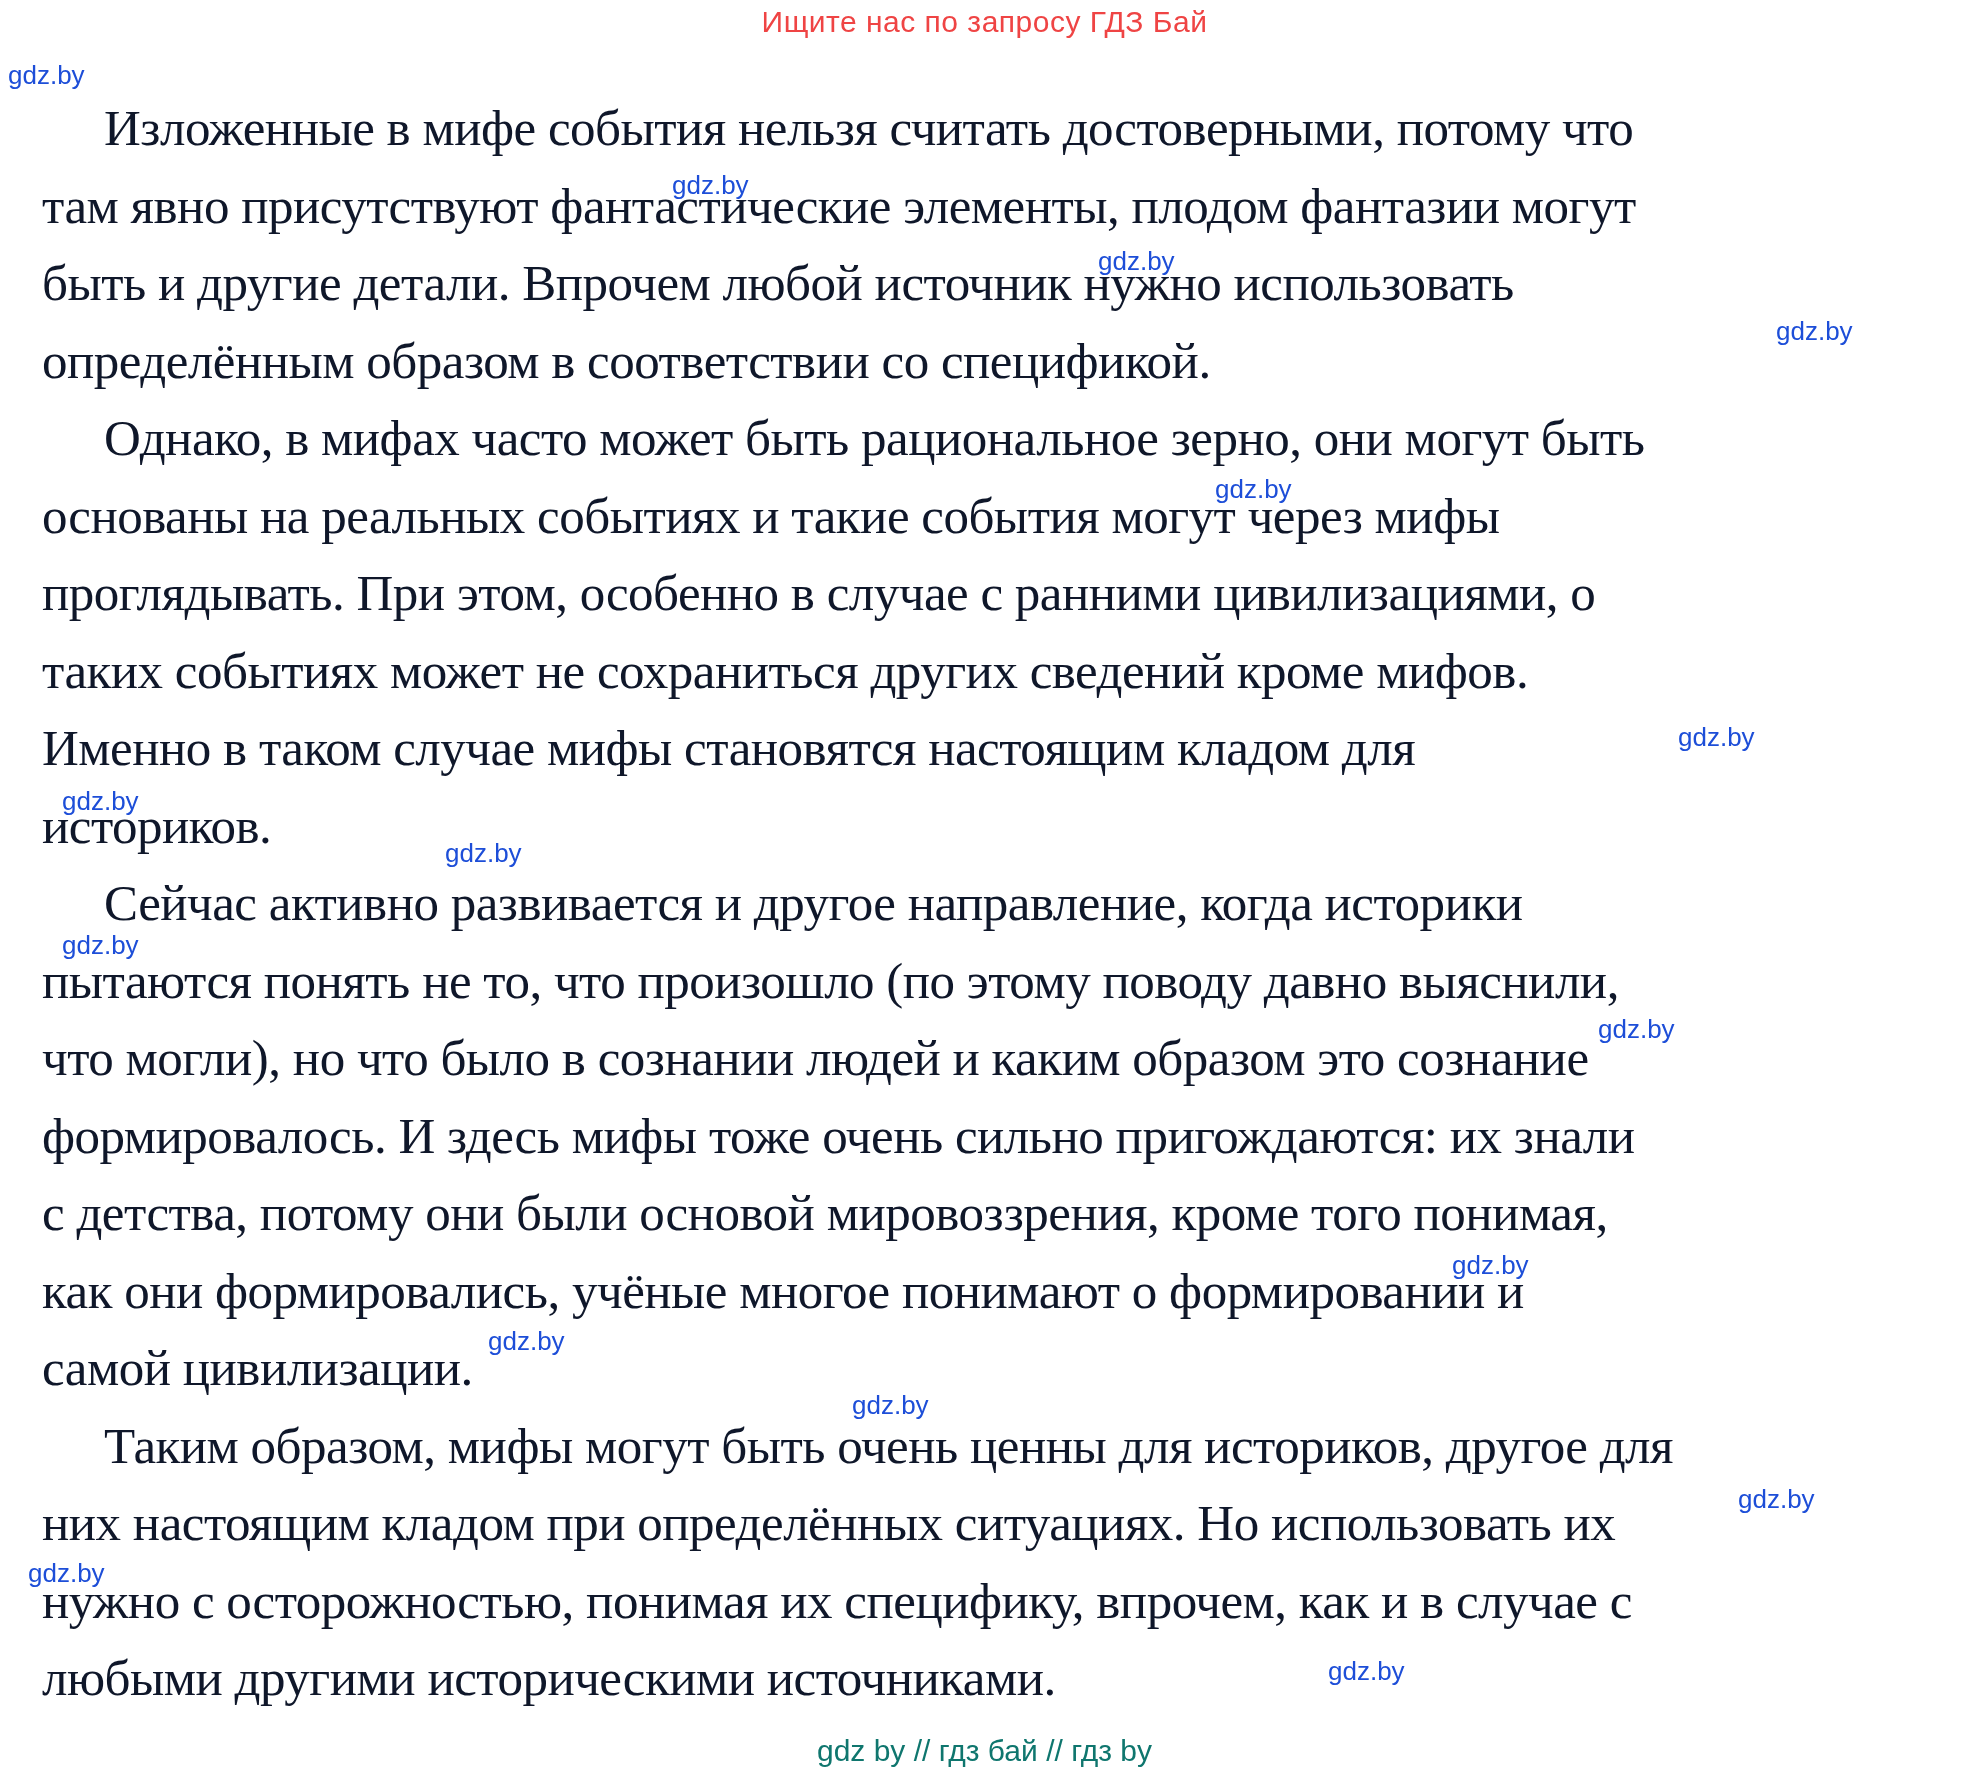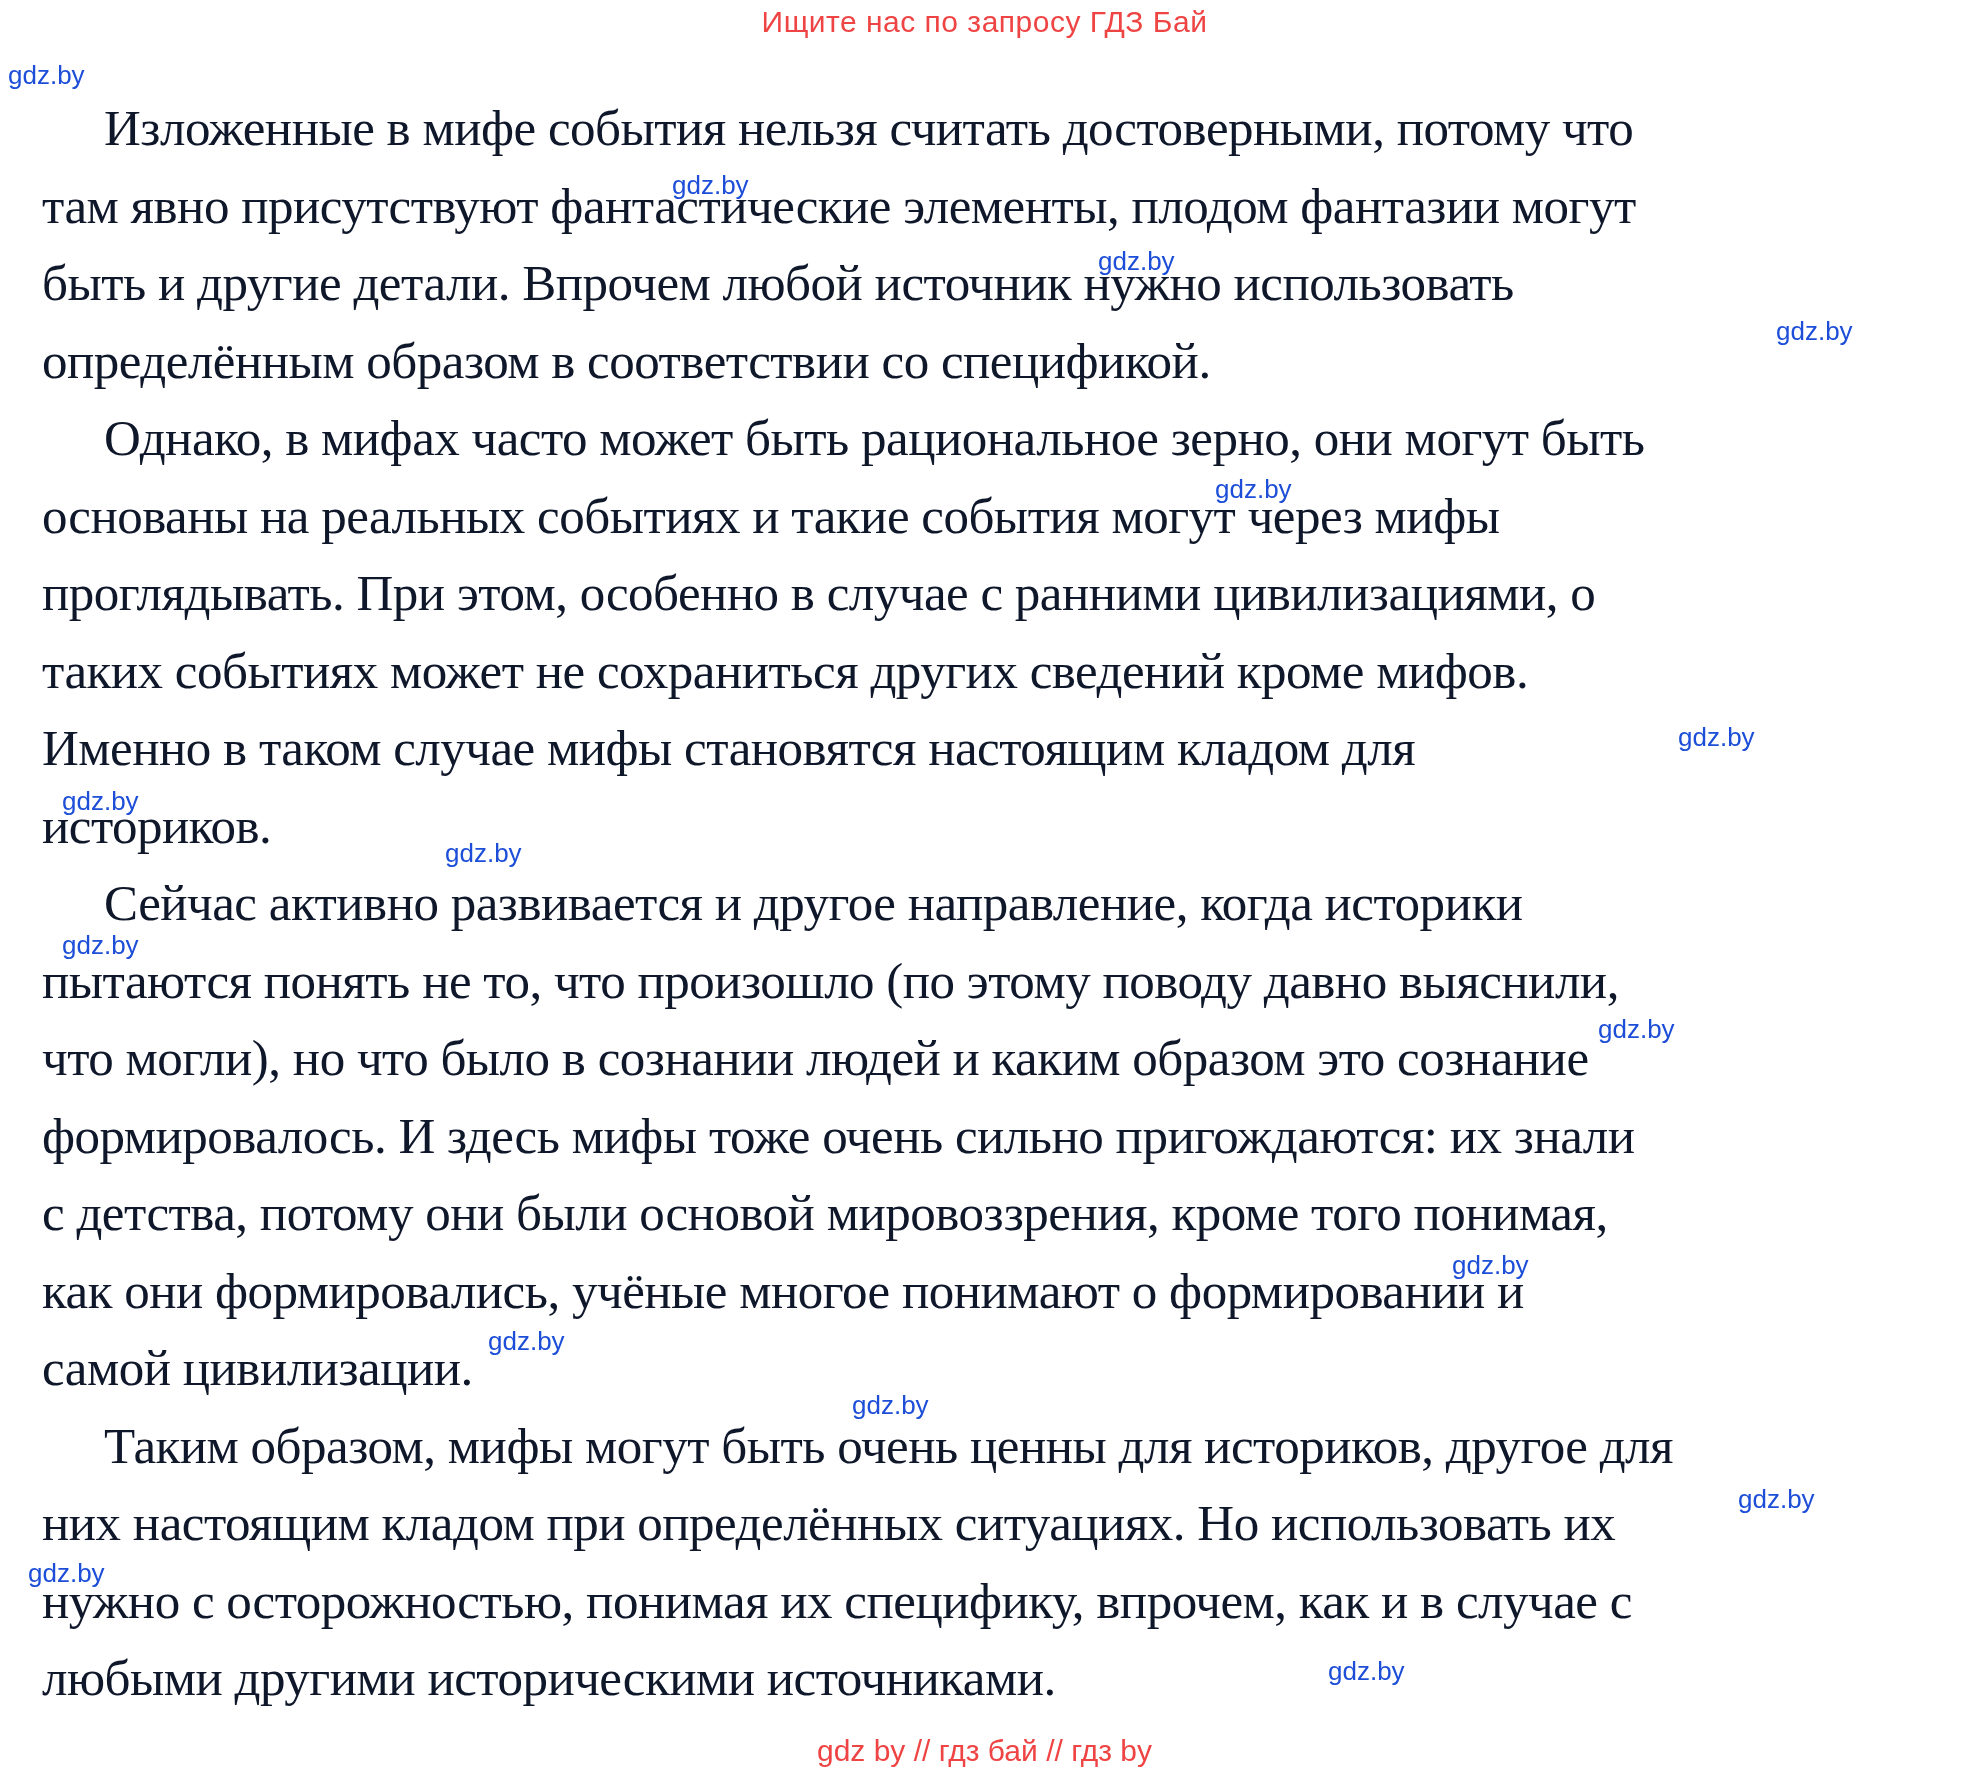--- a/index.html
+++ b/index.html
@@ -94,13 +94,13 @@
 формировалось. И здесь мифы тоже очень сильно пригождаются: их знали
 с детства, потому они были основой мировоззрения, кроме того понимая,
 как они формировались, учёные многое понимают о формировании и
 самой цивилизации.</p>
   <p class="para">Таким образом, мифы могут быть очень ценны для историков, другое для
 них настоящим кладом при определённых ситуациях. Но использовать их
 нужно с осторожностью, понимая их специфику, впрочем, как и в случае с
 любыми другими историческими источниками.</p>
 </main>
 
-<div class="footer-watermark" style="color: #ef4444;">gdz by  //  гдз бай  //  гдз by</div>
+<div class="footer-watermark" style="color: #0f766e;">gdz by  //  гдз бай  //  гдз by</div>
 
 </body></html>

